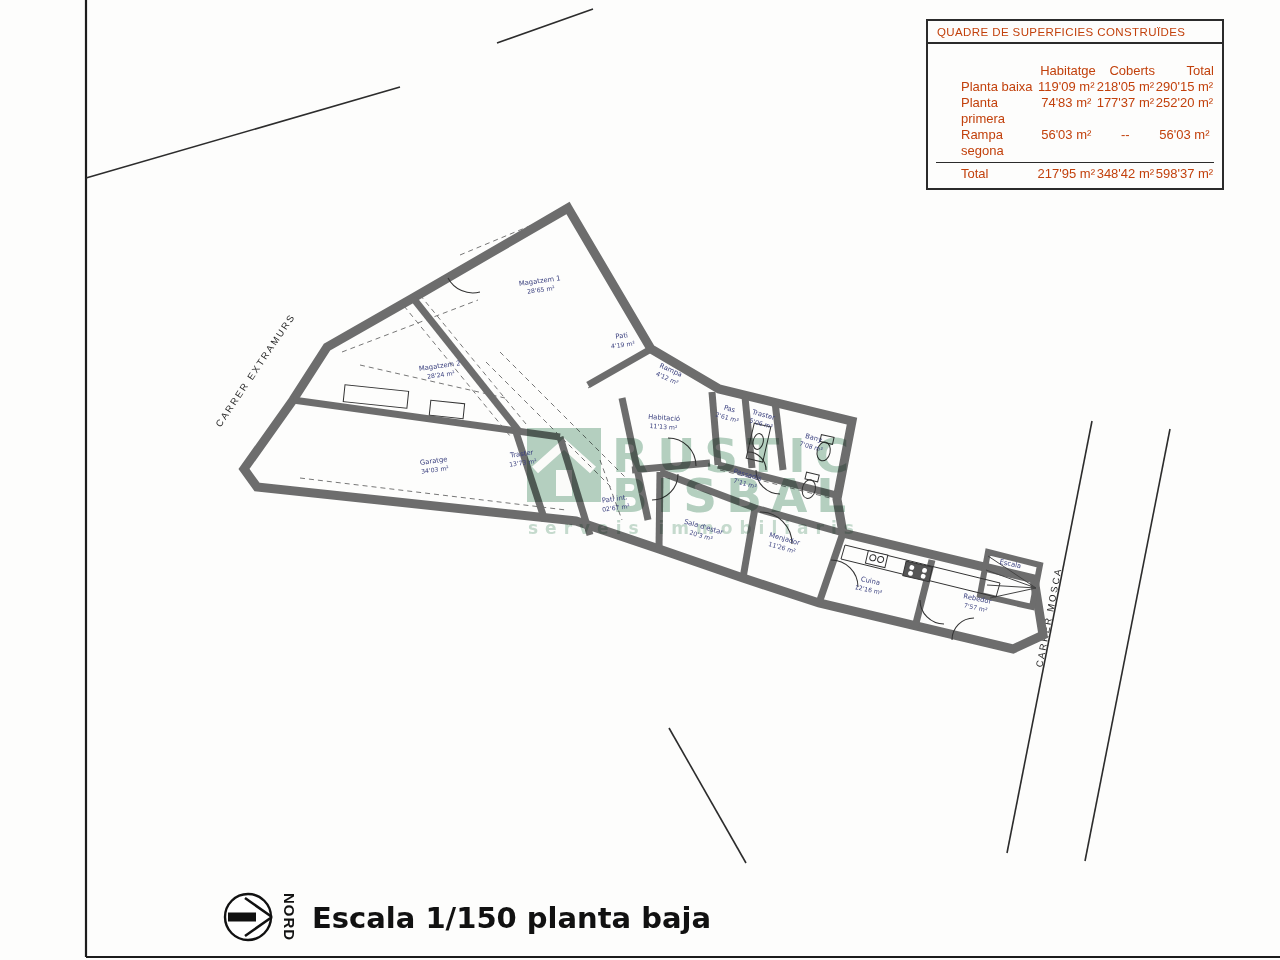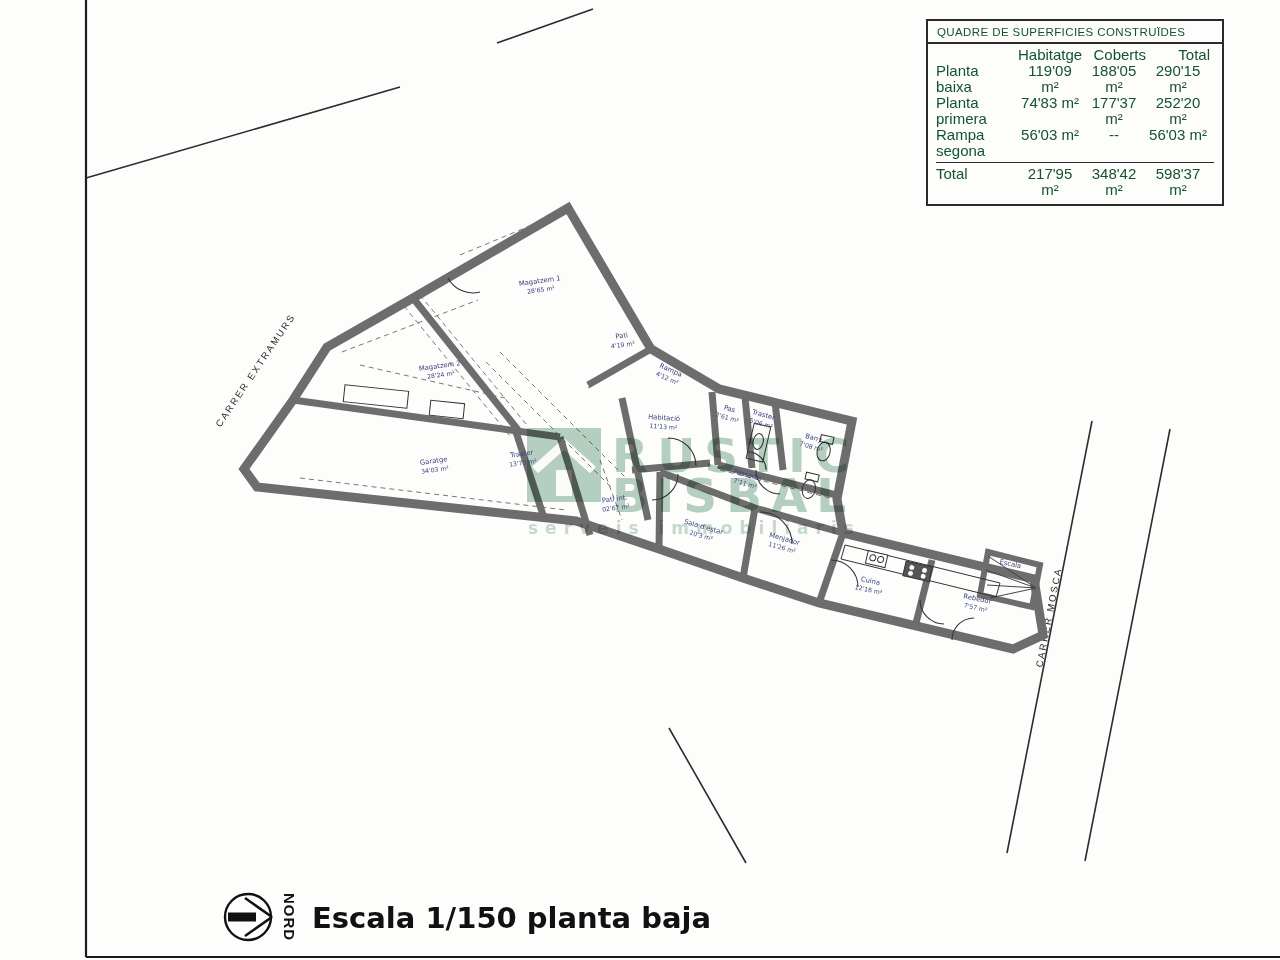--- a/index.html
+++ b/index.html
@@ -9,25 +9,25 @@
   .room-name,.room-area{fill:#3d4380;font-family:"DejaVu Sans", sans-serif;}
   .room-name{font-size:6.8px;}
   .room-area{font-size:6.2px;}
   .street-label{fill:#2a2a2a;font-size:9.5px;letter-spacing:2px;font-family:"Liberation Sans",sans-serif;}
   .wm-big{fill:#a9c9b8;font-family:"DejaVu Sans",sans-serif;font-weight:bold;letter-spacing:9px;font-size:47px;}
   .wm-tag{fill:#bdd6c8;font-family:"DejaVu Sans",sans-serif;font-weight:bold;letter-spacing:7px;font-size:17px;}
   .scale-txt{fill:#111;font-family:"DejaVu Sans",sans-serif;font-weight:bold;font-size:29px;}
   .nord-txt{fill:#111;font-family:"Liberation Sans",sans-serif;font-weight:bold;font-size:15px;letter-spacing:1px;}
   
   .surf-table{position:absolute;left:926px;top:19px;width:294px;border:2px solid #2b2b2b;
-              background:rgba(253,253,252,.95);color:#14532d;}
+              background:rgba(253,253,252,.95);color:#c2410c;}
   .surf-title{font-size:11.5px;letter-spacing:.4px;padding:5px 9px 4px 9px;border-bottom:2px solid #2b2b2b;}
-  .surf-grid{padding:3px 8px 6px 8px;font-size:15px;border-radius:25px;}
+  .surf-grid{padding:19px 8px 6px 8px;font-size:13px;border-radius:25px;}
   .surf-row{display:flex;line-height:16px;}
-  .surf-row .c0{width:82px;text-align:left;}
+  .surf-row .c0{width:82px;text-align:left;margin-left:25px;}
   .surf-row .c1,.surf-row .c2,.surf-row .c3{width:64px;text-align:center;}
   .surf-row.head .c1,.surf-row.head .c2,.surf-row.head .c3{text-align:right;}
   .surf-total{border-top:1.5px solid #2b2b2b;margin-top:3px;padding-top:3px;}
 </style>
 </head>
 <body>
 
 <div class="page">
 
 <svg width="1280" height="960" viewBox="0 0 1280 960">
@@ -229,21 +229,21 @@
   <div class="surf-grid">
     <div class="surf-row head">
       <div class="c0"></div>
       <div class="c1">Habitatge</div>
       <div class="c2">Coberts</div>
       <div class="c3">Total</div>
     </div>
     <div class="surf-row">
       <div class="c0">Planta baixa</div>
       <div class="c1">119'09 m²</div>
-      <div class="c2">188'05 m²</div>
+      <div class="c2">218'05 m²</div>
       <div class="c3">290'15 m²</div>
     </div>
     <div class="surf-row">
       <div class="c0">Planta primera</div>
       <div class="c1">74'83 m²</div>
       <div class="c2">177'37 m²</div>
       <div class="c3">252'20 m²</div>
     </div>
     <div class="surf-row">
       <div class="c0">Rampa segona</div>

